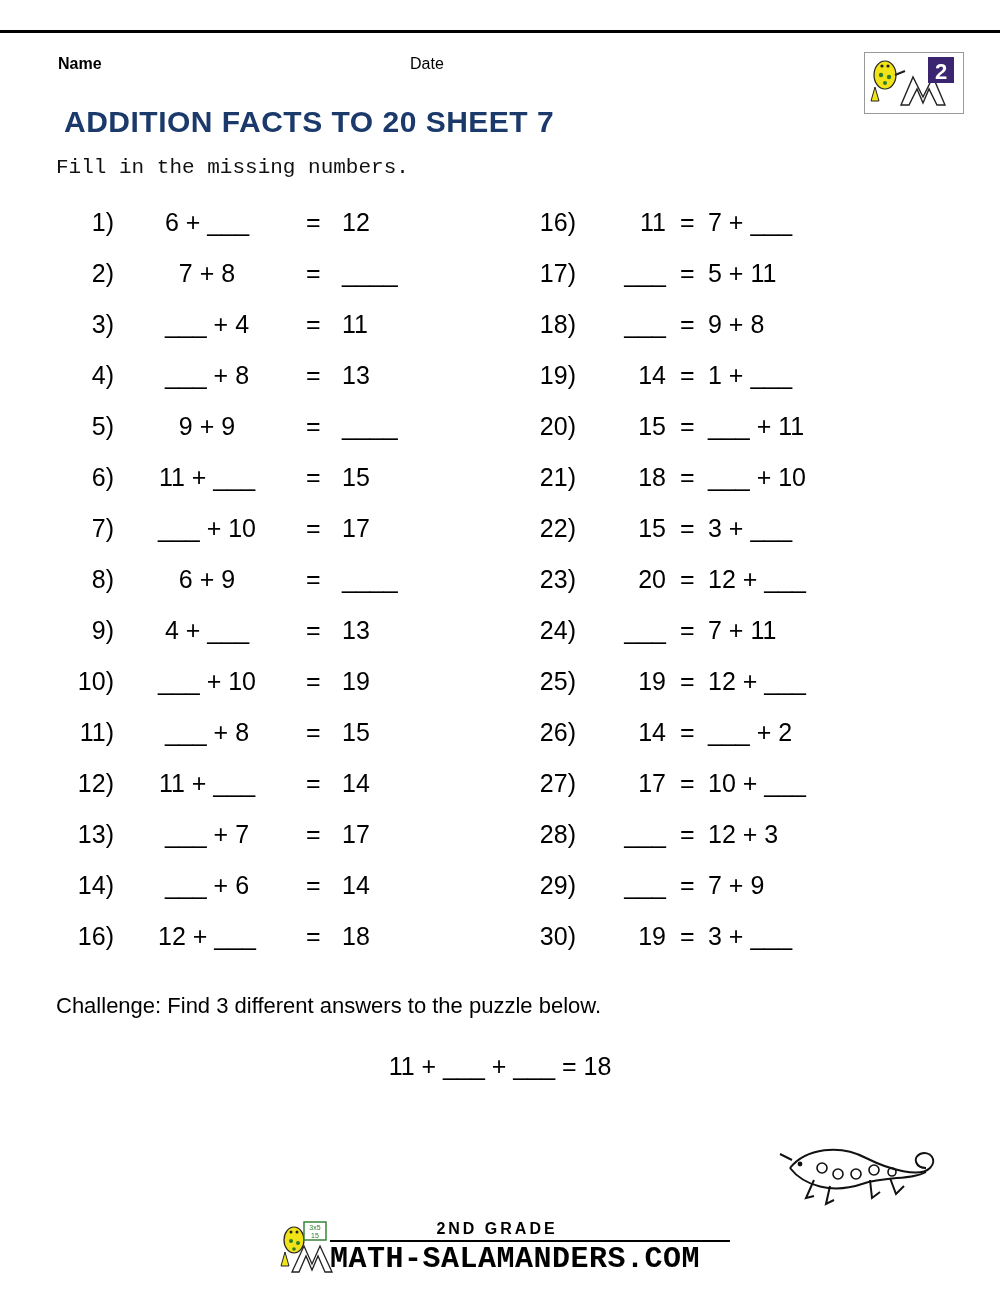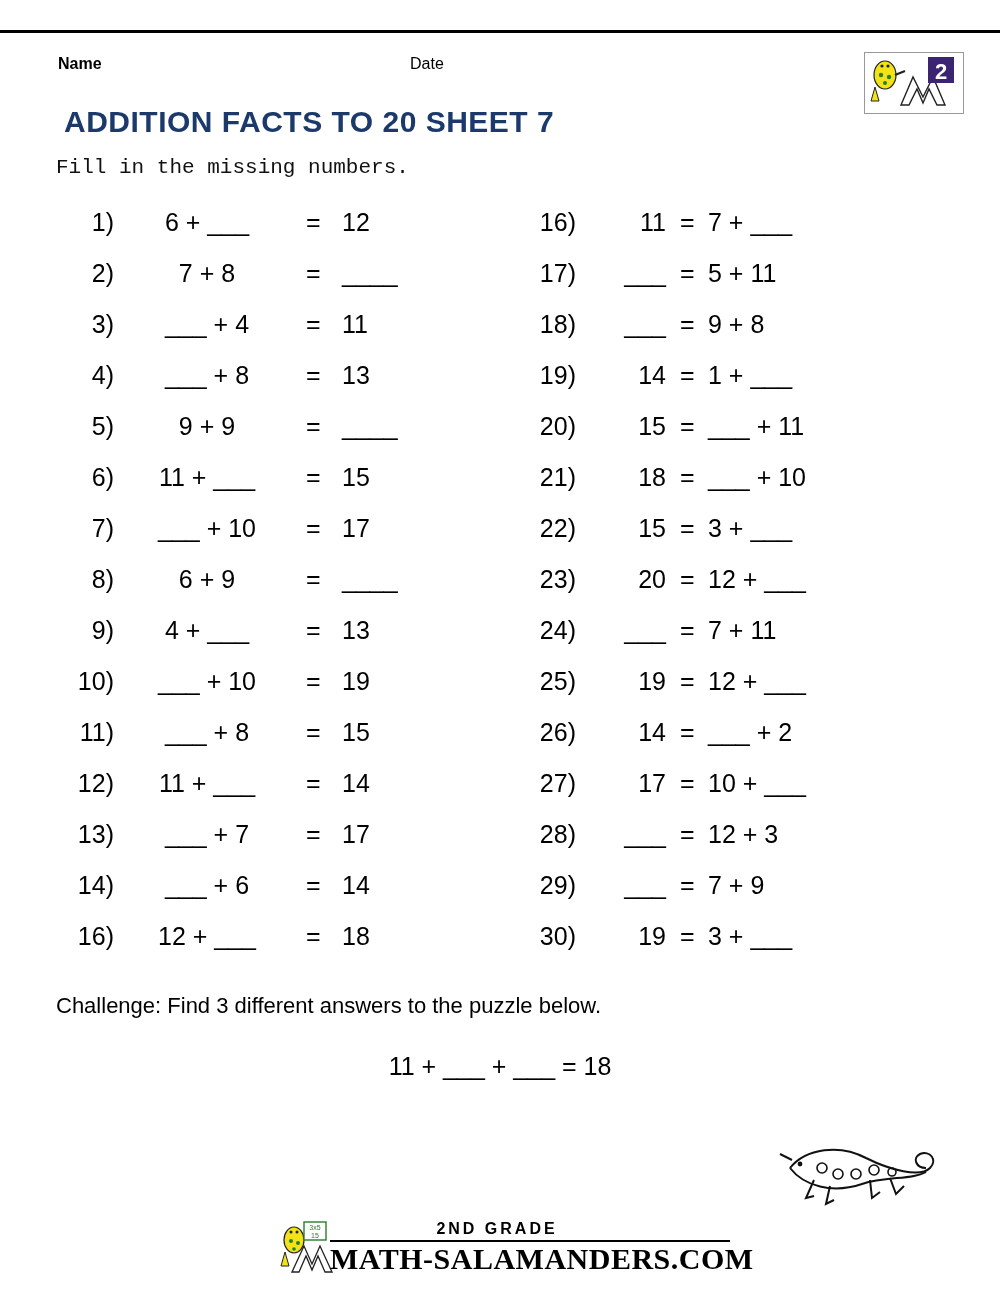--- a/index.html
+++ b/index.html
@@ -163,21 +163,21 @@
     height: 2px;
     background: #000000;
   }
   .footer-site {
     position: absolute;
     left: 330px;
     top: 52px;
     font-size: 30px;
     font-weight: bold;
     letter-spacing: 0.5px;
-    font-family: Liberation Serif, serif;
+    font-family: Liberation Mono, monospace;
   }
   .footer-logo {
     position: absolute;
     left: 278px;
     top: 28px;
   }
   .salamander-big {
     position: absolute;
     left: 770px;
     top: 1128px;

